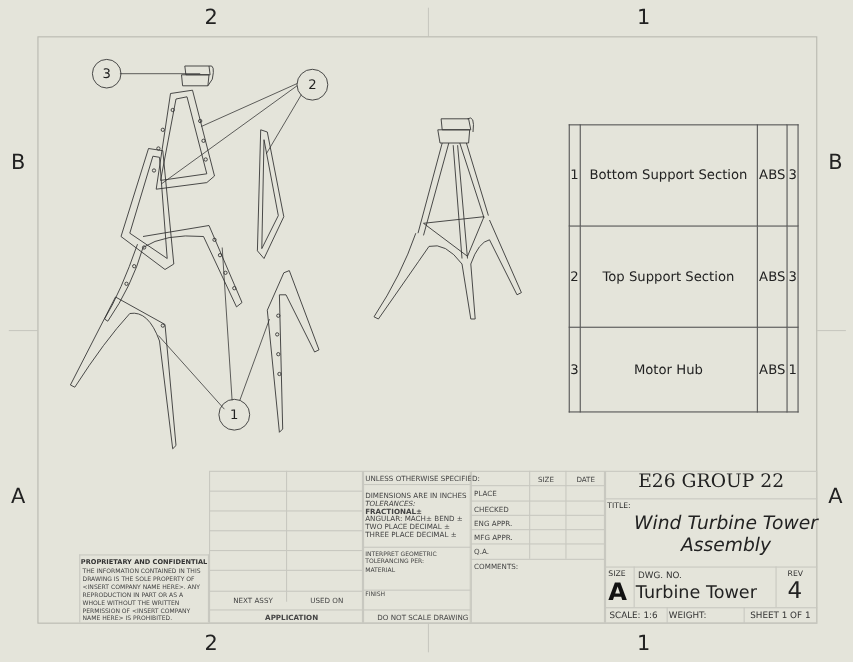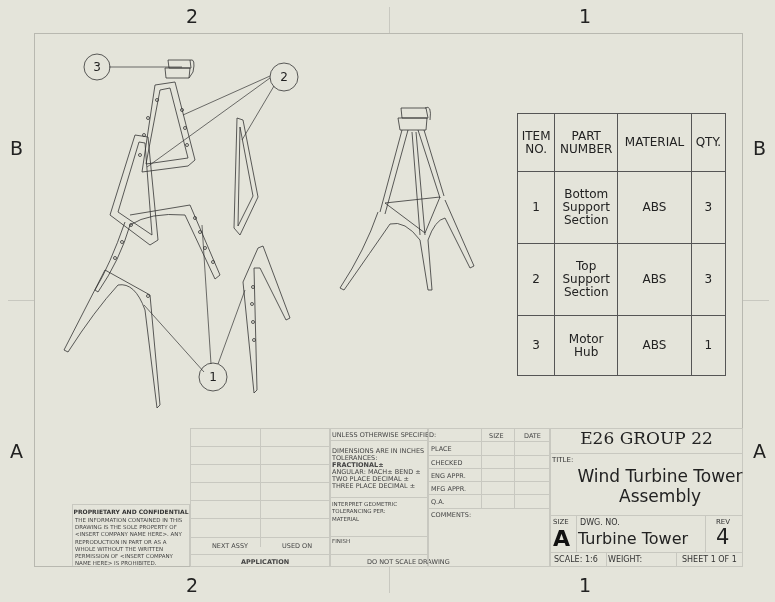--- a/index.html
+++ b/index.html
@@ -15,21 +15,21 @@
   
   .tb{position:absolute;border:1px solid #c8c8c0;box-sizing:border-box;}
   .tb-text{position:absolute;font-size:6.5px;color:#444;line-height:8px;white-space:nowrap;}
   .prop{position:absolute;left:72px;top:504px;width:118px;height:62px;border:1px solid #c8c8c0;border-bottom:none;box-sizing:border-box;}
   .prop-title{font-size:6px;font-weight:bold;text-align:center;margin-top:3px;color:#333;}
   .prop-body{font-size:5.5px;line-height:7.2px;color:#444;padding:2px 2px 0 2px;}
   .hline{position:absolute;height:1px;background:#c8c8c0;}
   .vline{position:absolute;width:1px;background:#c8c8c0;}
   .company{position:absolute;left:550px;top:428px;width:193px;text-align:center;font-family:"DejaVu Serif","Liberation Serif",serif;font-size:17px;color:#222;}
   .title-lbl{position:absolute;left:552px;top:456px;font-size:7px;color:#333;}
-  .title-main{position:absolute;left:550px;top:466px;width:220px;text-align:center;font-size:17px;line-height:20px;color:#222;}
+  .title-main{position:absolute;left:550px;top:466px;width:220px;text-align:center;font-size:17px;line-height:20px;color:#222;font-style:italic;}
   .size-lbl{position:absolute;left:553px;top:518px;font-size:7px;color:#333;}
   .size-val{position:absolute;left:553px;top:526px;font-size:22px;font-weight:bold;color:#111;}
   .dwg-lbl{position:absolute;left:580px;top:518px;font-size:8px;color:#333;}
   .dwg-val{position:absolute;left:578px;top:529px;font-size:16px;color:#222;}
   .rev-lbl{position:absolute;left:716px;top:518px;font-size:7px;color:#333;}
   .rev-val{position:absolute;left:716px;top:525px;font-size:21px;color:#222;}
   .bottom-row{position:absolute;top:555px;font-size:8px;color:#333;}
 </style>
 </head>
 <body>
@@ -136,26 +136,20 @@
   </g>
   <g font-family="DejaVu Sans, sans-serif" font-size="12" fill="#222" text-anchor="middle">
     <text x="97" y="71">3</text>
     <text x="284" y="81">2</text>
     <text x="213" y="381">1</text>
   </g>
 </svg>
 
 <table class="bom">
   <tbody>
-      <tr>
-    <th style="width:37px;">ITEM NO.</th>
-    <th style="width:63px;">PART NUMBER</th>
-    <th style="width:74px;">MATERIAL</th>
-    <th style="width:34px;">QTY.</th>
-  </tr>
   <tr style="height:72px;">
     <td>1</td>
     <td>Bottom Support Section</td>
     <td>ABS</td>
     <td>3</td>
   </tr>
   <tr style="height:72px;">
     <td>2</td>
     <td>Top Support Section</td>
     <td>ABS</td>
@@ -188,30 +182,30 @@
 <div class="tb-text" style="left:282px;top:542px;">USED ON</div>
 <div class="tb-text" style="left:241px;top:558px;font-weight:bold;">APPLICATION</div>
 
 <div class="tb" style="left:330px;top:428px;width:98px;height:139px;"></div>
 <div class="hline" style="left:330px;top:440px;width:98px;"></div>
 <div class="hline" style="left:330px;top:497px;width:98px;"></div>
 <div class="hline" style="left:330px;top:536px;width:98px;"></div>
 <div class="hline" style="left:330px;top:554px;width:98px;"></div>
 <div class="tb-text" style="left:332px;top:431px;">UNLESS OTHERWISE SPECIFIED:</div>
 <div class="tb-text" style="left:332px;top:447px;">DIMENSIONS ARE IN INCHES</div>
-<div class="tb-text" style="left:332px;top:454px;">TOLERANCES:</div>
+<div class="tb-text" style="left:332px;top:454px;font-style:italic;">TOLERANCES:</div>
 <div class="tb-text" style="left:332px;top:461px;font-weight:bold;">FRACTIONAL±</div>
 <div class="tb-text" style="left:332px;top:468px;">ANGULAR: MACH±    BEND ±</div>
 <div class="tb-text" style="left:332px;top:475px;">TWO PLACE DECIMAL    ±</div>
 <div class="tb-text" style="left:332px;top:482px;">THREE PLACE DECIMAL  ±</div>
 <div class="tb-text" style="left:332px;top:500px;font-size:5.5px;">INTERPRET GEOMETRIC</div>
 <div class="tb-text" style="left:332px;top:507px;font-size:5.5px;">TOLERANCING PER:</div>
 <div class="tb-text" style="left:332px;top:515px;font-size:5.5px;">MATERIAL</div>
 <div class="tb-text" style="left:332px;top:537px;font-size:5.5px;">FINISH</div>
-<div class="tb-text" style="left:343px;top:558px;margin-left:24px;">DO NOT SCALE DRAWING</div>
+<div class="tb-text" style="left:343px;top:558px;">DO NOT SCALE DRAWING</div>
 
 <div class="tb" style="left:428px;top:428px;width:122px;height:139px;"></div>
 <div class="vline" style="left:481px;top:428px;height:80px;"></div>
 <div class="vline" style="left:514px;top:428px;height:80px;"></div>
 <div class="hline" style="left:428px;top:441px;width:122px;"></div>
 <div class="hline" style="left:428px;top:455px;width:122px;"></div>
 <div class="hline" style="left:428px;top:468px;width:122px;"></div>
 <div class="hline" style="left:428px;top:481px;width:122px;"></div>
 <div class="hline" style="left:428px;top:494px;width:122px;"></div>
 <div class="hline" style="left:428px;top:508px;width:122px;"></div>

